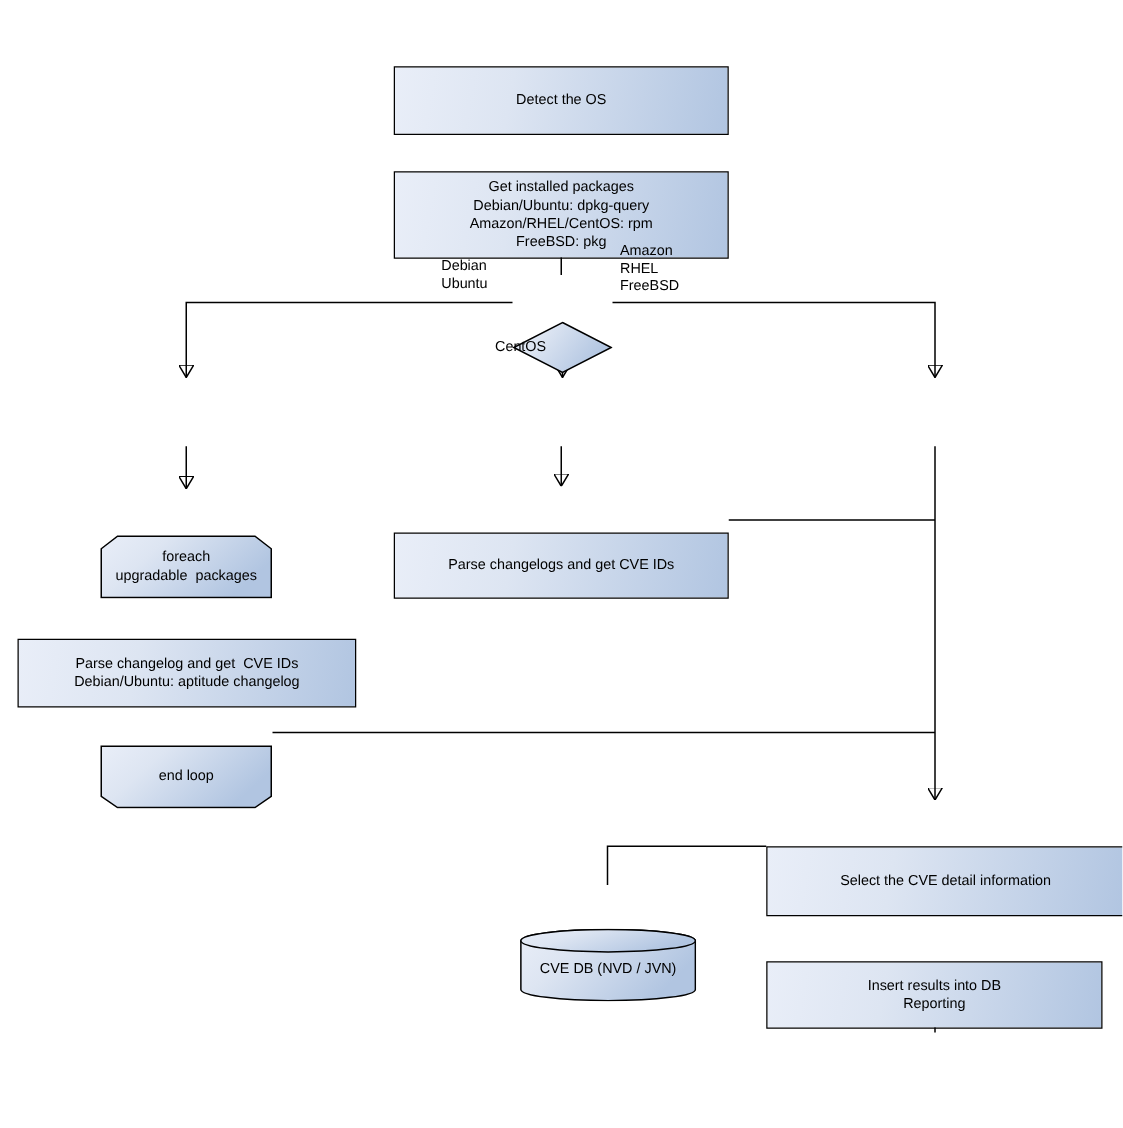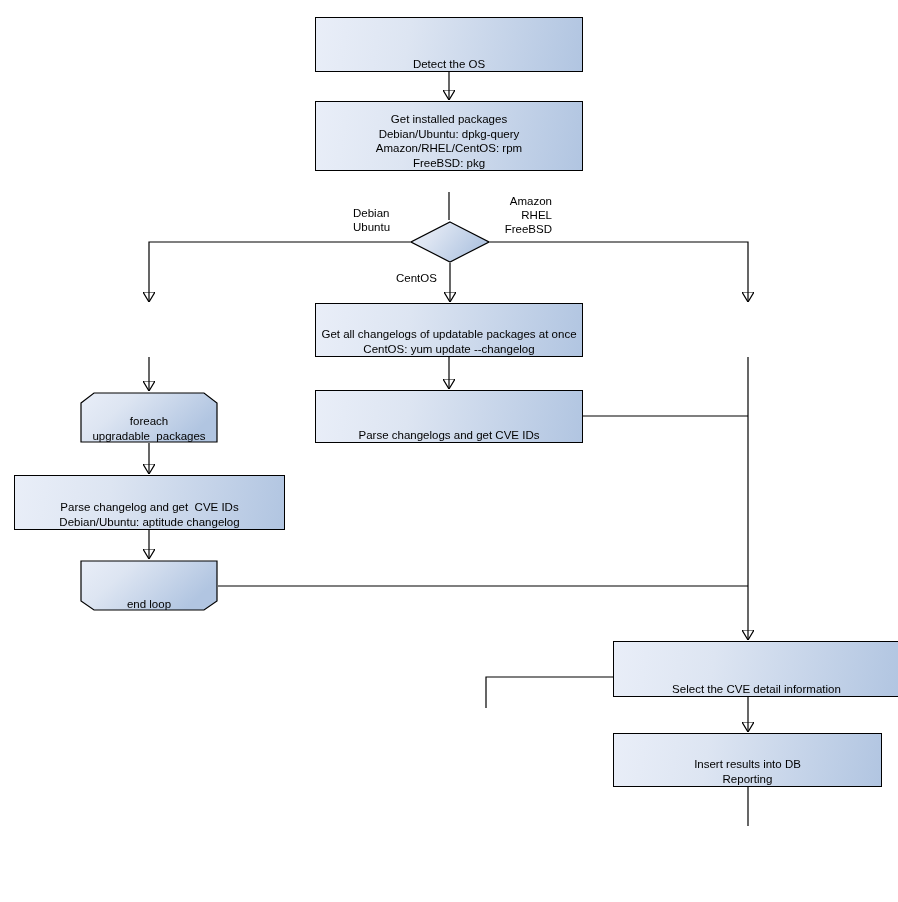--- a/index.html
+++ b/index.html
@@ -1,20 +1,20 @@
 <!DOCTYPE html>
 <html><head>
 <meta charset="utf-8">
 <style>
   html, body { margin:0; padding:0; background:#ffffff; }
   body { font-family:"Liberation Sans", sans-serif; }
   .canvas { position:relative; width:898px; height:902px; background:#ffffff; overflow:hidden; }
   .connectors { position:absolute; left:0; top:0; width:898px; height:902px; }
   .connectors path { fill:none; stroke:#000000; stroke-width:1.2; }
-  .node { position:absolute; box-sizing:border-box; display:flex; align-items:flex-end; justify-content:center; text-align:center; }
+  .node { position:absolute; box-sizing:border-box; display:flex; align-items:center; justify-content:center; text-align:center;margin-top:36px; }
   .process {
     border:1px solid #000000;
     background:linear-gradient(100deg, #e9eef8 0%, #dde5f2 35%, #b1c5e1 100%);
   }
   .node-label {
     font-size:11.5px; line-height:14.5px; color:#000000;
     white-space:pre; text-align:center;
   }
   .shape-node { border:none; background:none; }
   .shape-node > svg { position:absolute; left:0; top:0; }
@@ -70,30 +70,26 @@
   </div>
 
   <div class="node shape-node" style="left:410px;top:221px;width:80px;height:42px">
     <svg width="80" height="42" xmlns="http://www.w3.org/2000/svg">
       <polygon points="40,1 79,21 40,41 1,21" fill="url(#nodeGrad)" stroke="#000000" stroke-width="1.2"></polygon>
     </svg>
   </div>
 
   <div class="edge-label" style="left:353px;top:206px;text-align:left">Debian
 Ubuntu</div>
-  <div class="edge-label" style="left:496px;top:194px;width:56px;text-align:right">Amazon
+  <div class="edge-label" style="left:496px;top:194px;width:56px;text-align:left">Amazon
 RHEL
 FreeBSD</div>
   <div class="edge-label" style="left:396px;top:271px;text-align:left">CentOS</div>
 
 
-  <div class="node process" style="left:315px;top:303px;width:268px;height:54px">
-    <span class="node-label">Get all changelogs of updatable packages at once
-CentOS: yum update --changelog</span>
-  </div>
 
 
   <div class="node process" style="left:315px;top:390px;width:268px;height:53px">
     <span class="node-label">Parse changelogs and get CVE IDs</span>
   </div>
 
   <div class="node shape-node" style="left:80px;top:392px;width:138px;height:51px">
     <svg width="138" height="51" xmlns="http://www.w3.org/2000/svg">
       <polygon points="1,11 14,1 124,1 137,11 137,50 1,50" fill="url(#nodeGrad)" stroke="#000000" stroke-width="1.2"></polygon>
     </svg>
@@ -110,20 +106,27 @@
     <svg width="138" height="51" xmlns="http://www.w3.org/2000/svg">
       <polygon points="1,1 137,1 137,41 124,50 14,50 1,41" fill="url(#nodeGrad)" stroke="#000000" stroke-width="1.2"></polygon>
     </svg>
     <span class="node-label">end loop</span>
   </div>
 
   <div class="node process" style="left:613px;top:641px;width:287px;height:56px">
     <span class="node-label">Select the CVE detail information</span>
   </div>
 
+  <div class="node shape-node cylinder" style="left:416px;top:707px;width:141px;height:58px">
+    <svg width="141" height="58" xmlns="http://www.w3.org/2000/svg">
+      <path d="M0.7,9.5 L0.7,48.5 A69.8,9 0 0 0 140.3,48.5 L140.3,9.5 A69.8,9 0 0 0 0.7,9.5 Z" fill="url(#nodeGrad)" stroke="#000000" stroke-width="1.2"></path>
+      <ellipse cx="70.5" cy="9.5" rx="69.8" ry="9" fill="url(#nodeGrad)" stroke="#000000" stroke-width="1.2"></ellipse>
+    </svg>
+    <span class="node-label">CVE DB (NVD / JVN)</span>
+  </div>
 
   <div class="node process" style="left:613px;top:733px;width:269px;height:54px">
     <span class="node-label">Insert results into DB
 Reporting</span>
   </div>
 
 
 </div>
 
 </body></html>

